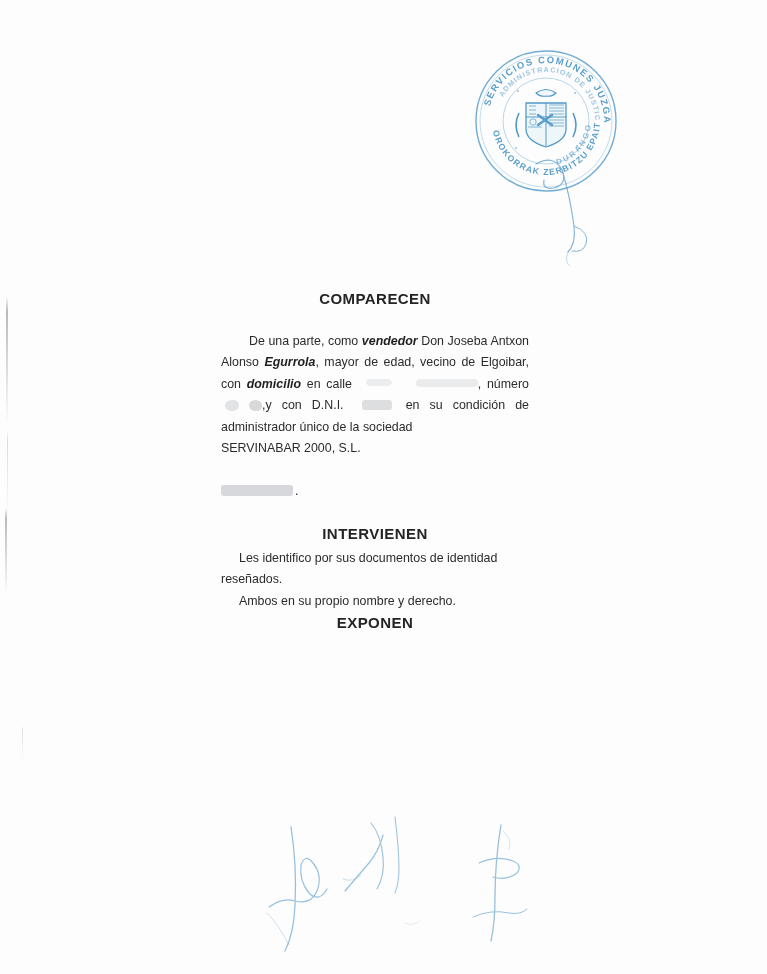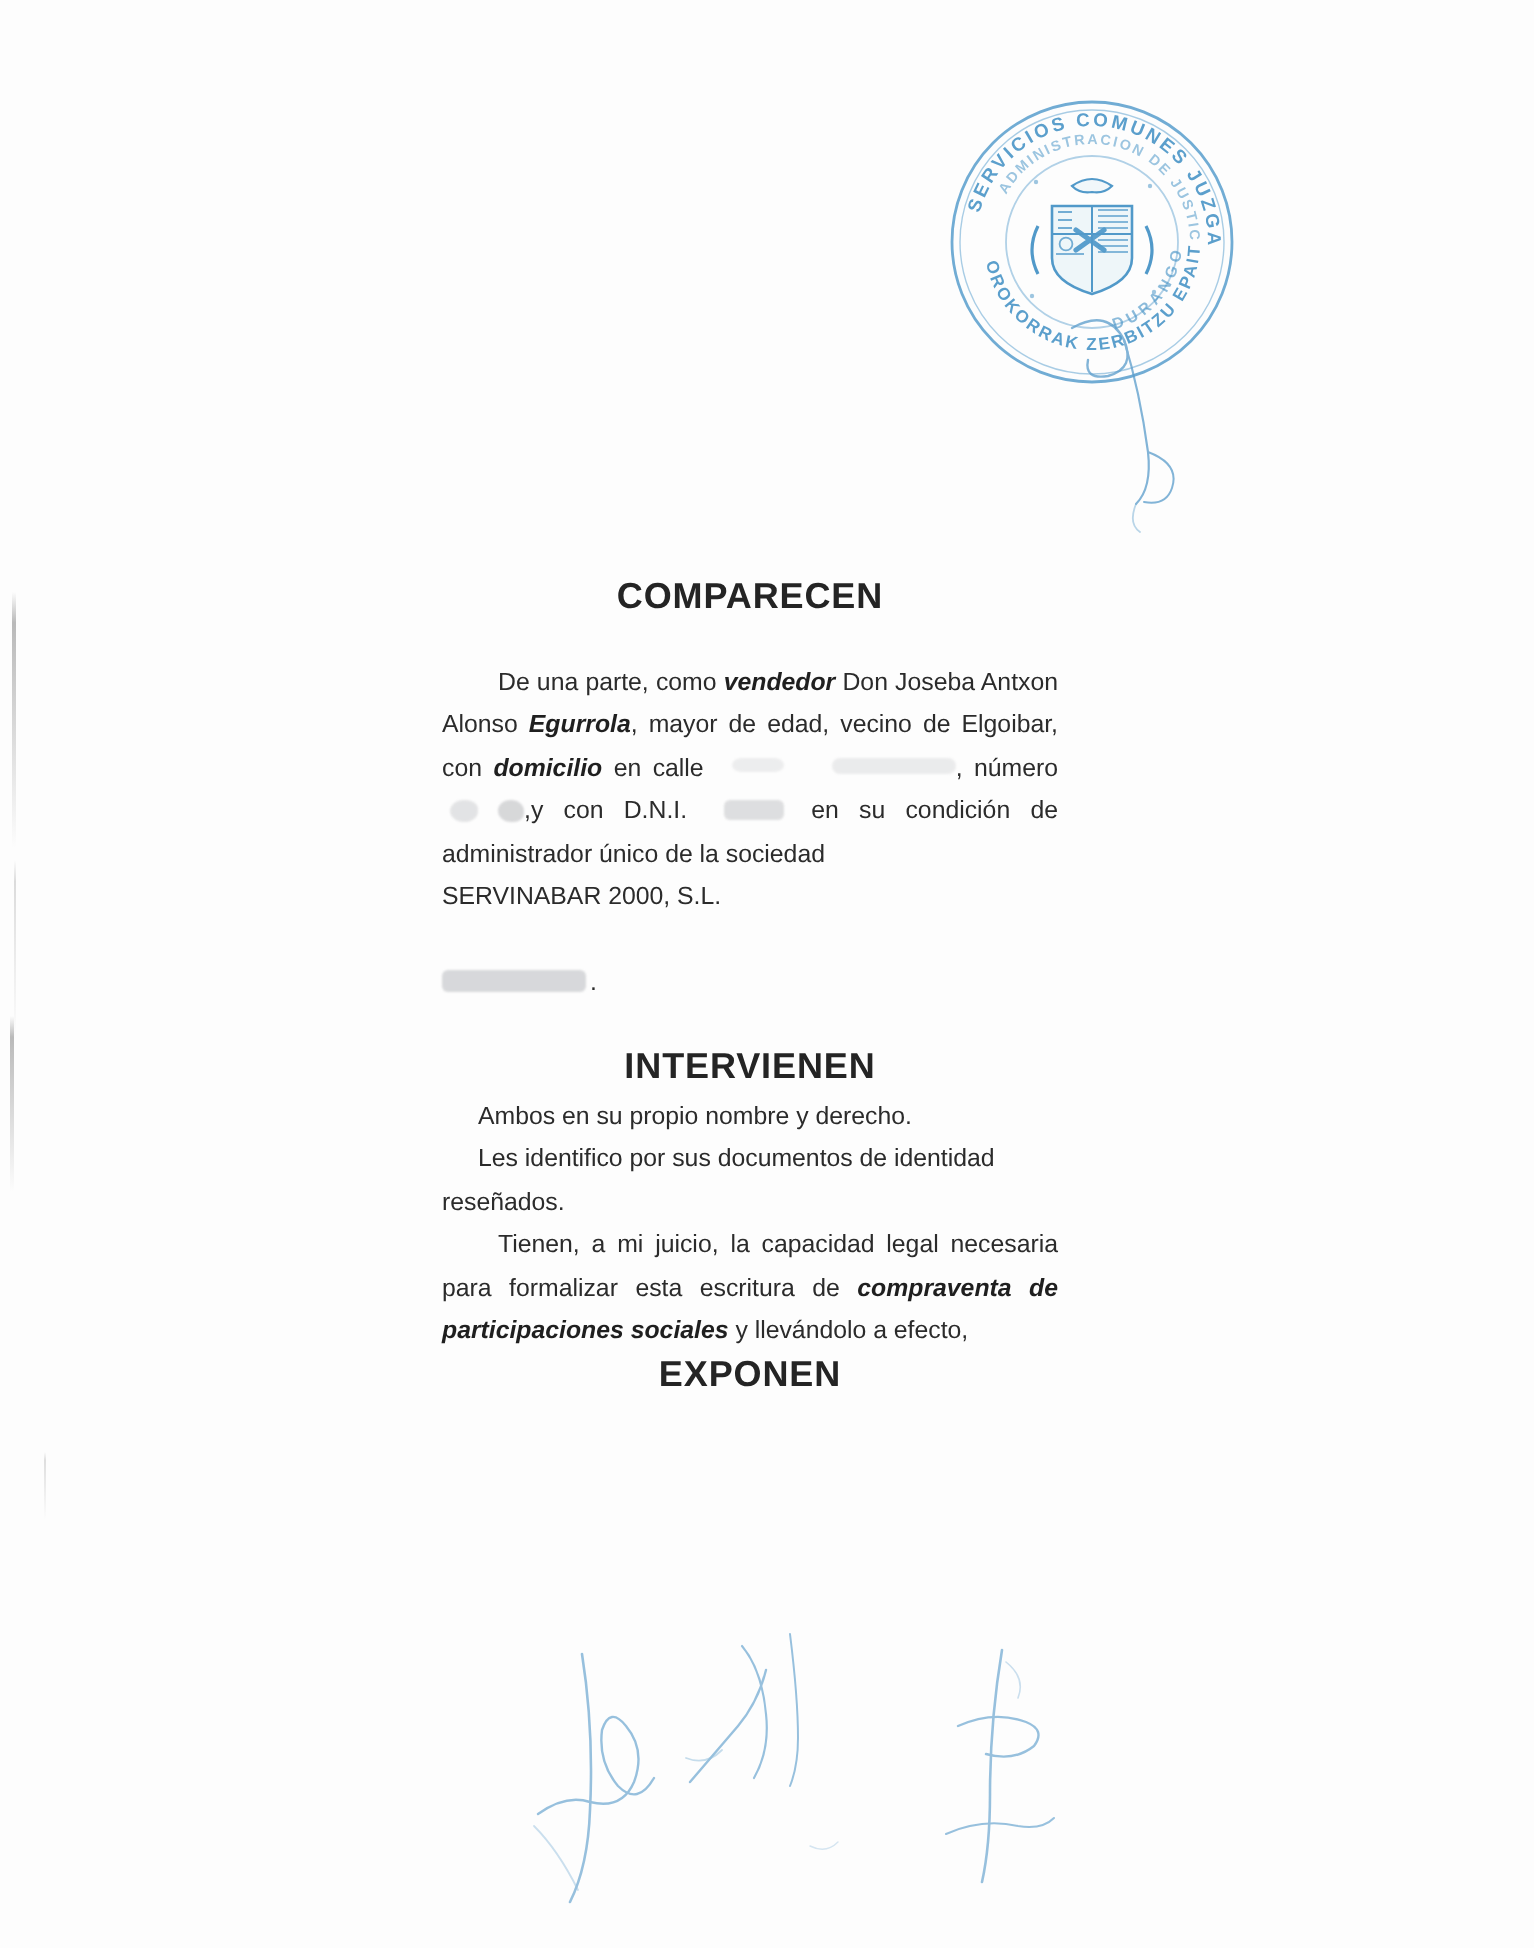--- a/index.html
+++ b/index.html
@@ -62,21 +62,21 @@
     top: 288px;
     width: 308px;
     color: #2b2b2b;
     font-size: 12.4px;
     line-height: 21.5px;
   }
   .heading {
     text-align: center;
     font-weight: bold;
     letter-spacing: .45px;
-    font-size: 18px;
+    font-size: 15px;
     color: #242424;
   }
   .para {
     text-align: justify;
     text-justify: inter-word;
     text-indent: 28px;
     margin: 0;
   }
   .para.noindent { text-indent: 0; }
   .para.ragged {
@@ -215,25 +215,24 @@
 
 
     <p class="para noindent"><span class="redact rd-k"></span><span>.</span></p>
 
     <div class="gap-lg"></div>
 
     <div class="heading">INTERVIENEN</div>
 
     <div class="gap-xs"></div>
 
+    <p class="para ragged">Les identifico por sus documentos de identidad reseñados.</p>
+
     <p class="para ragged">Ambos en su propio nombre y derecho.</p>
 
-    <p class="para ragged">Les identifico por sus documentos de identidad reseñados.</p>
-
-    <p class="para"><span>Tienen, a mi juicio, la capacidad legal necesaria para formalizar esta escritura de </span><b>compraventa de participaciones sociales</b><span> y llevándolo a efecto,</span></p>
 
     <div class="heading">EXPONEN</div>
 
     <div class="gap-md"></div>
 
   </div>
 
   <div id="signatures">
     <svg viewBox="0 0 280 165" xmlns="http://www.w3.org/2000/svg">
       <g fill="none" stroke="#5a9ccb" stroke-linecap="round" opacity="0.62">

